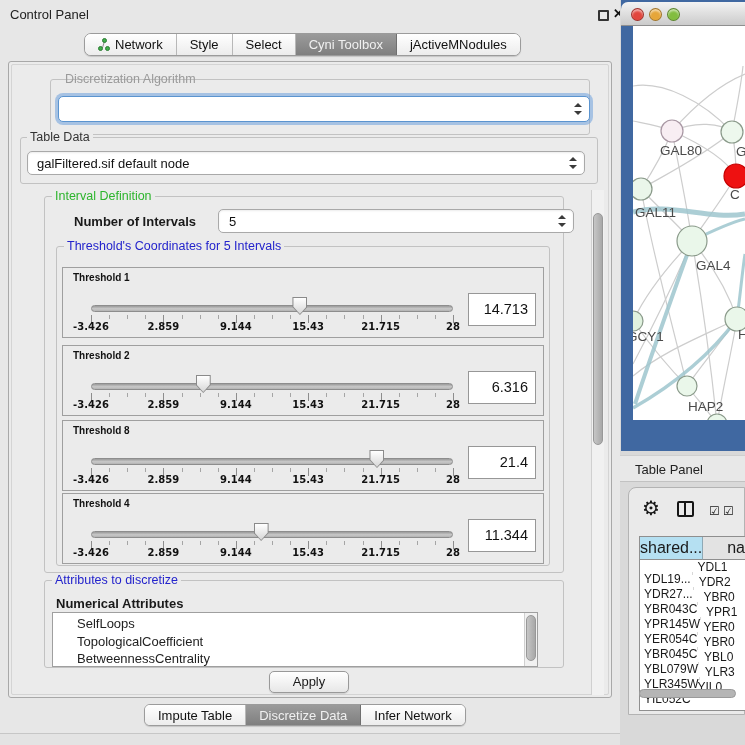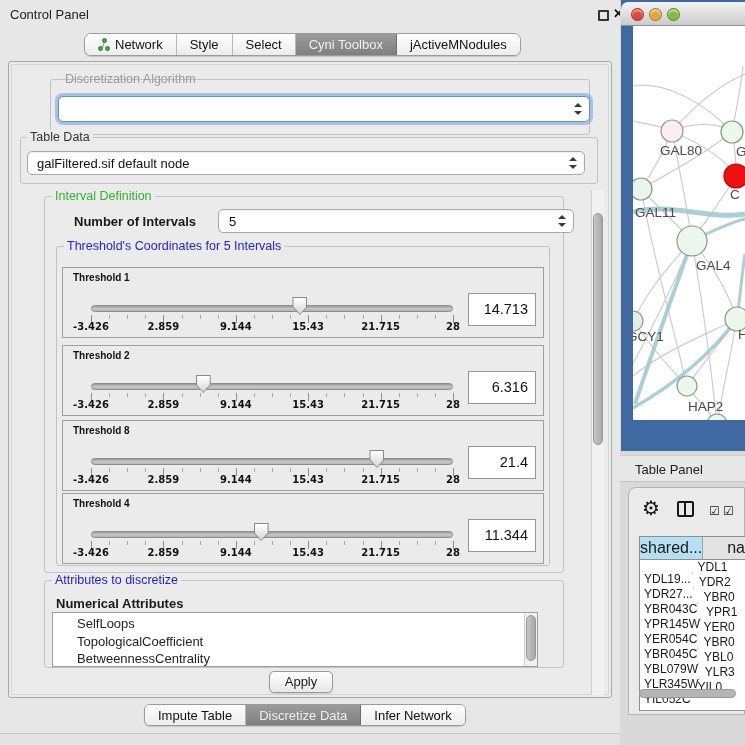--- a/index.html
+++ b/index.html
@@ -77,21 +77,21 @@
   .valbox span { position:absolute; right:7px; top:0; line-height:31px; font-size:14.5px; color:#111; }
 
   
   .attr-list { left:52px; top:612px; width:486px; height:55px; background:#fff;
     border:1px solid #9f9f9f; overflow:hidden; }
   .attr-item { padding-left:24px; font-size:13px; line-height:17.5px; color:#222; white-space:nowrap; }
   .vsb { position:absolute; background:#f1f1f1; border-left:1px solid #d0d0d0; }
   .vsb .thumb { position:absolute; left:1px; width:10px; border-radius:5px;
     background:linear-gradient(90deg,#c6c6c6,#a8a8a8); border:1px solid #989898; }
 
-  .apply { left:269px; top:671px; width:64px; height:22px; border:1px solid #999;
+  .apply { left:269px; top:671px; width:80px; height:22px; border:1px solid #999;
     border-radius:5px; background:linear-gradient(#ffffff,#e7e7e7); text-align:center;
     line-height:20px; font-size:13px; box-shadow:0 1px 1px rgba(0,0,0,.12); }
 
   .bottom-line { left:0; top:733px; width:745px; height:12px; background:#e3e3e3; border-top:1px solid #c6c6c6; }
 
   
   .right-bg { left:620px; top:0; width:125px; height:745px; background:#d9d9d9; }
   .net-frame { left:621px; top:0; width:124px; height:451px; background:var(--window-frame-blue); }
   .net-titlebar { left:621px; top:2px; width:124px; height:24px;
     background:linear-gradient(#f3f3f3,#cbcbcb); border-bottom:1px solid #8f8f8f;

